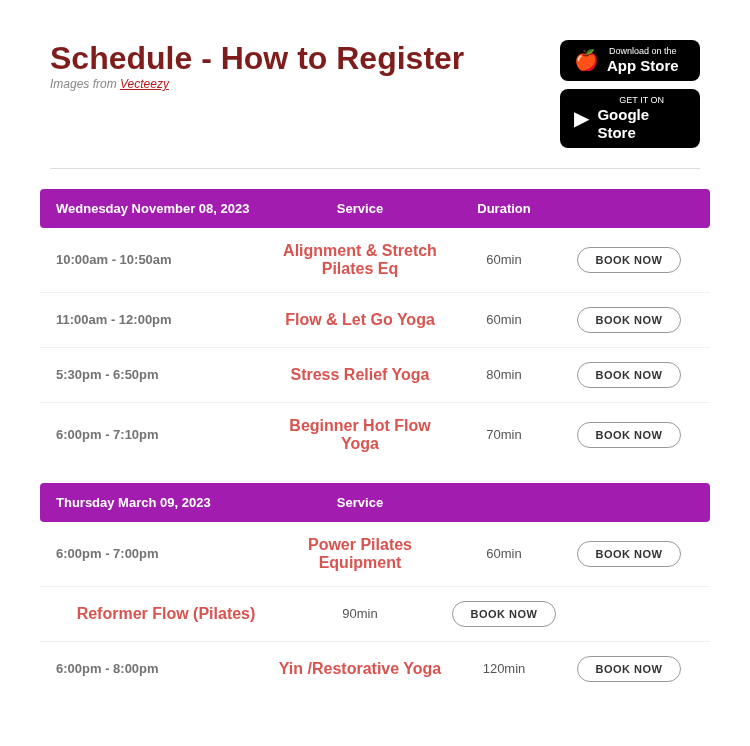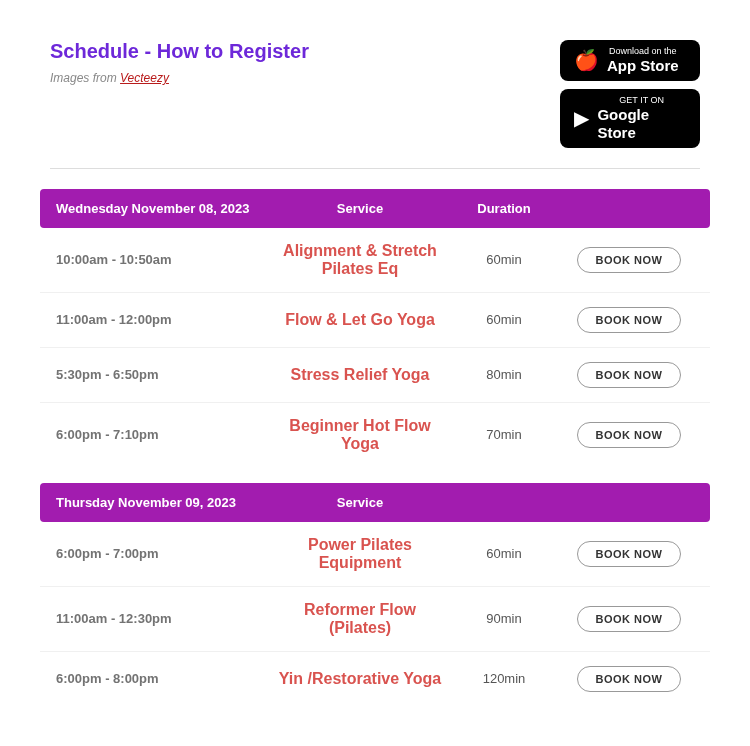--- a/index.html
+++ b/index.html
@@ -13,24 +13,23 @@
     }
 
     
     .header {
       display: flex;
       justify-content: space-between;
       align-items: flex-start;
       padding: 40px 50px 20px 50px;
     }
     .header-left h1 {
-      font-size: 20px;
+      font-size: 32px;
       font-weight: 800;
-      color: #6d28d9;
-      margin-bottom: 8px;
+      color: #7f1d1d;
     }
     .header-left .attribution {
       font-size: 12px;
       color: #888;
       font-style: italic;
     }
     .header-left .attribution a {
       color: #b91c1c;
       text-decoration: underline;
     }
@@ -238,37 +237,36 @@
       <span class="duration-cell">70min</span>
       <div class="book-cell">
         <button class="book-btn">BOOK NOW</button>
       </div>
     </div>
   </div>
 
   <div class="section-gap"></div>
 
   <div class="day-header">
-    <span class="day-title">Thursday November 09, 2023</span>
+    <span class="day-title">Thursday March 09, 2023</span>
     <span class="col-label">Service</span>
     <span class="col-label"></span>
     <span></span>
   </div>
 
   <div>
     <div class="class-row">
       <span class="time-cell">6:00pm - 7:00pm</span>
       <span class="service-cell">Power Pilates Equipment</span>
       <span class="duration-cell">60min</span>
       <div class="book-cell">
         <button class="book-btn">BOOK NOW</button>
       </div>
     </div>
     <div class="class-row">
-      <span class="time-cell">11:00am - 12:30pm</span>
       <span class="service-cell">Reformer Flow (Pilates)</span>
       <span class="duration-cell">90min</span>
       <div class="book-cell">
         <button class="book-btn">BOOK NOW</button>
       </div>
     </div>
     <div class="class-row">
       <span class="time-cell">6:00pm - 8:00pm</span>
       <span class="service-cell">Yin /Restorative Yoga</span>
       <span class="duration-cell">120min</span>

